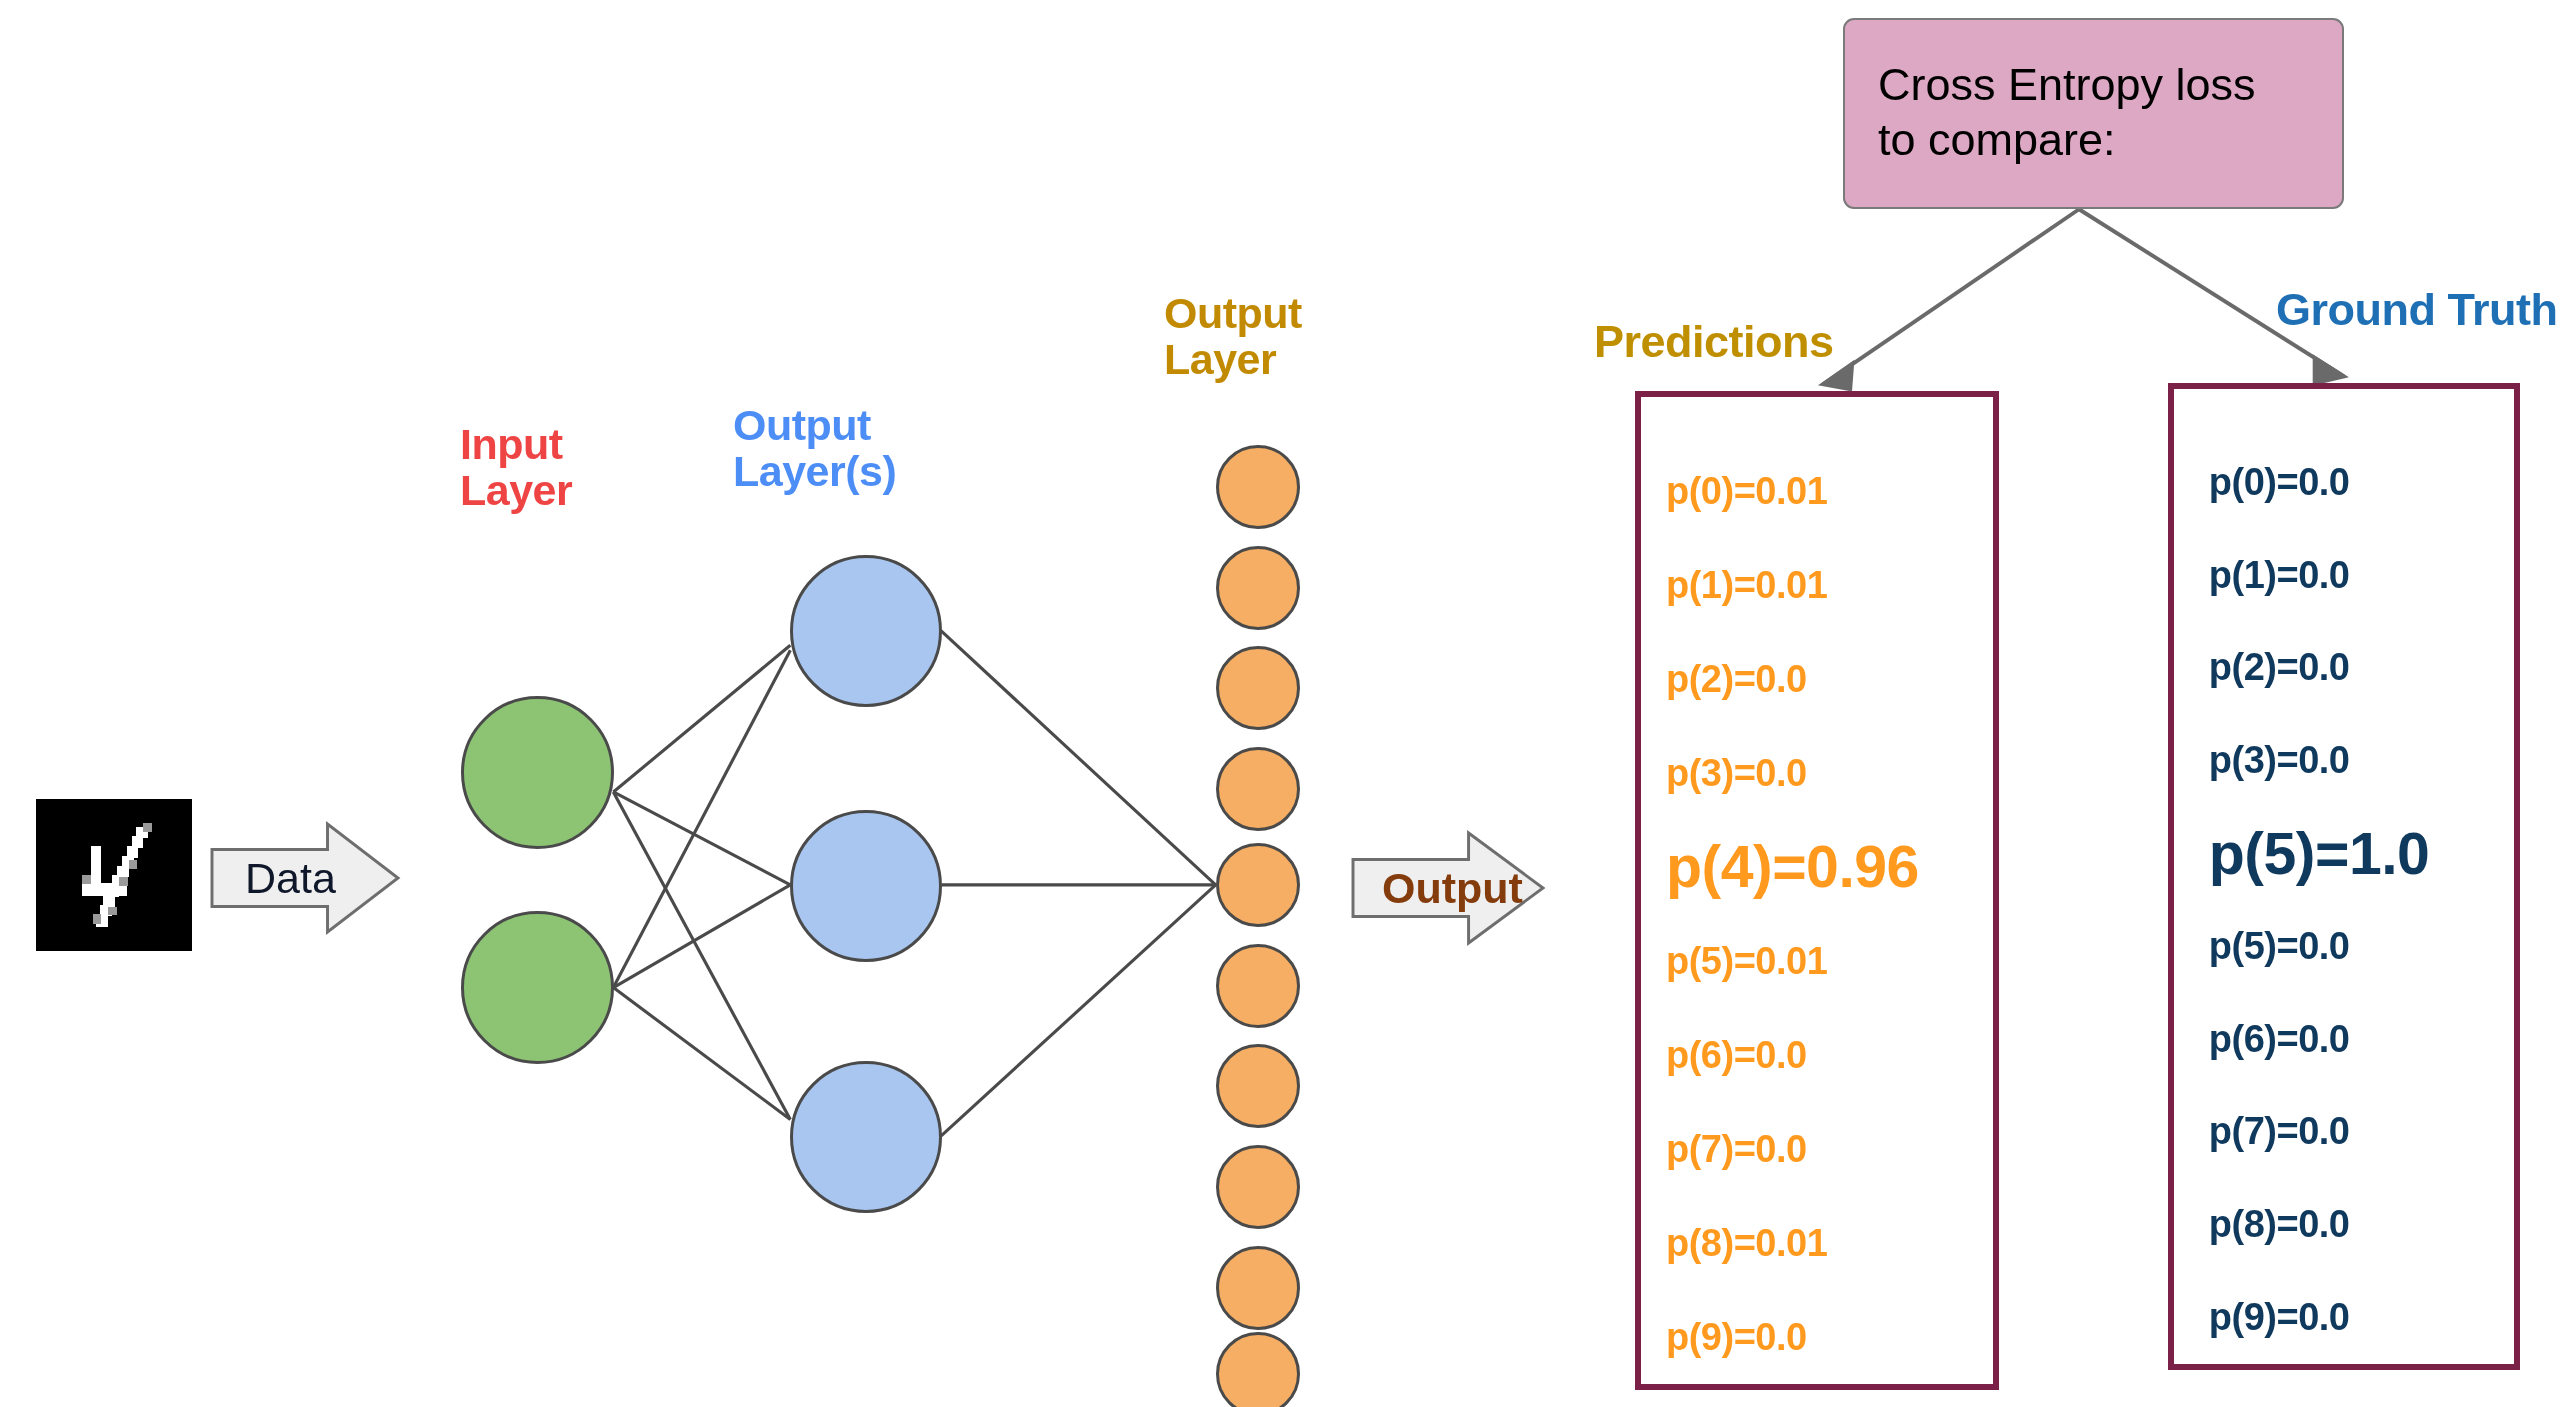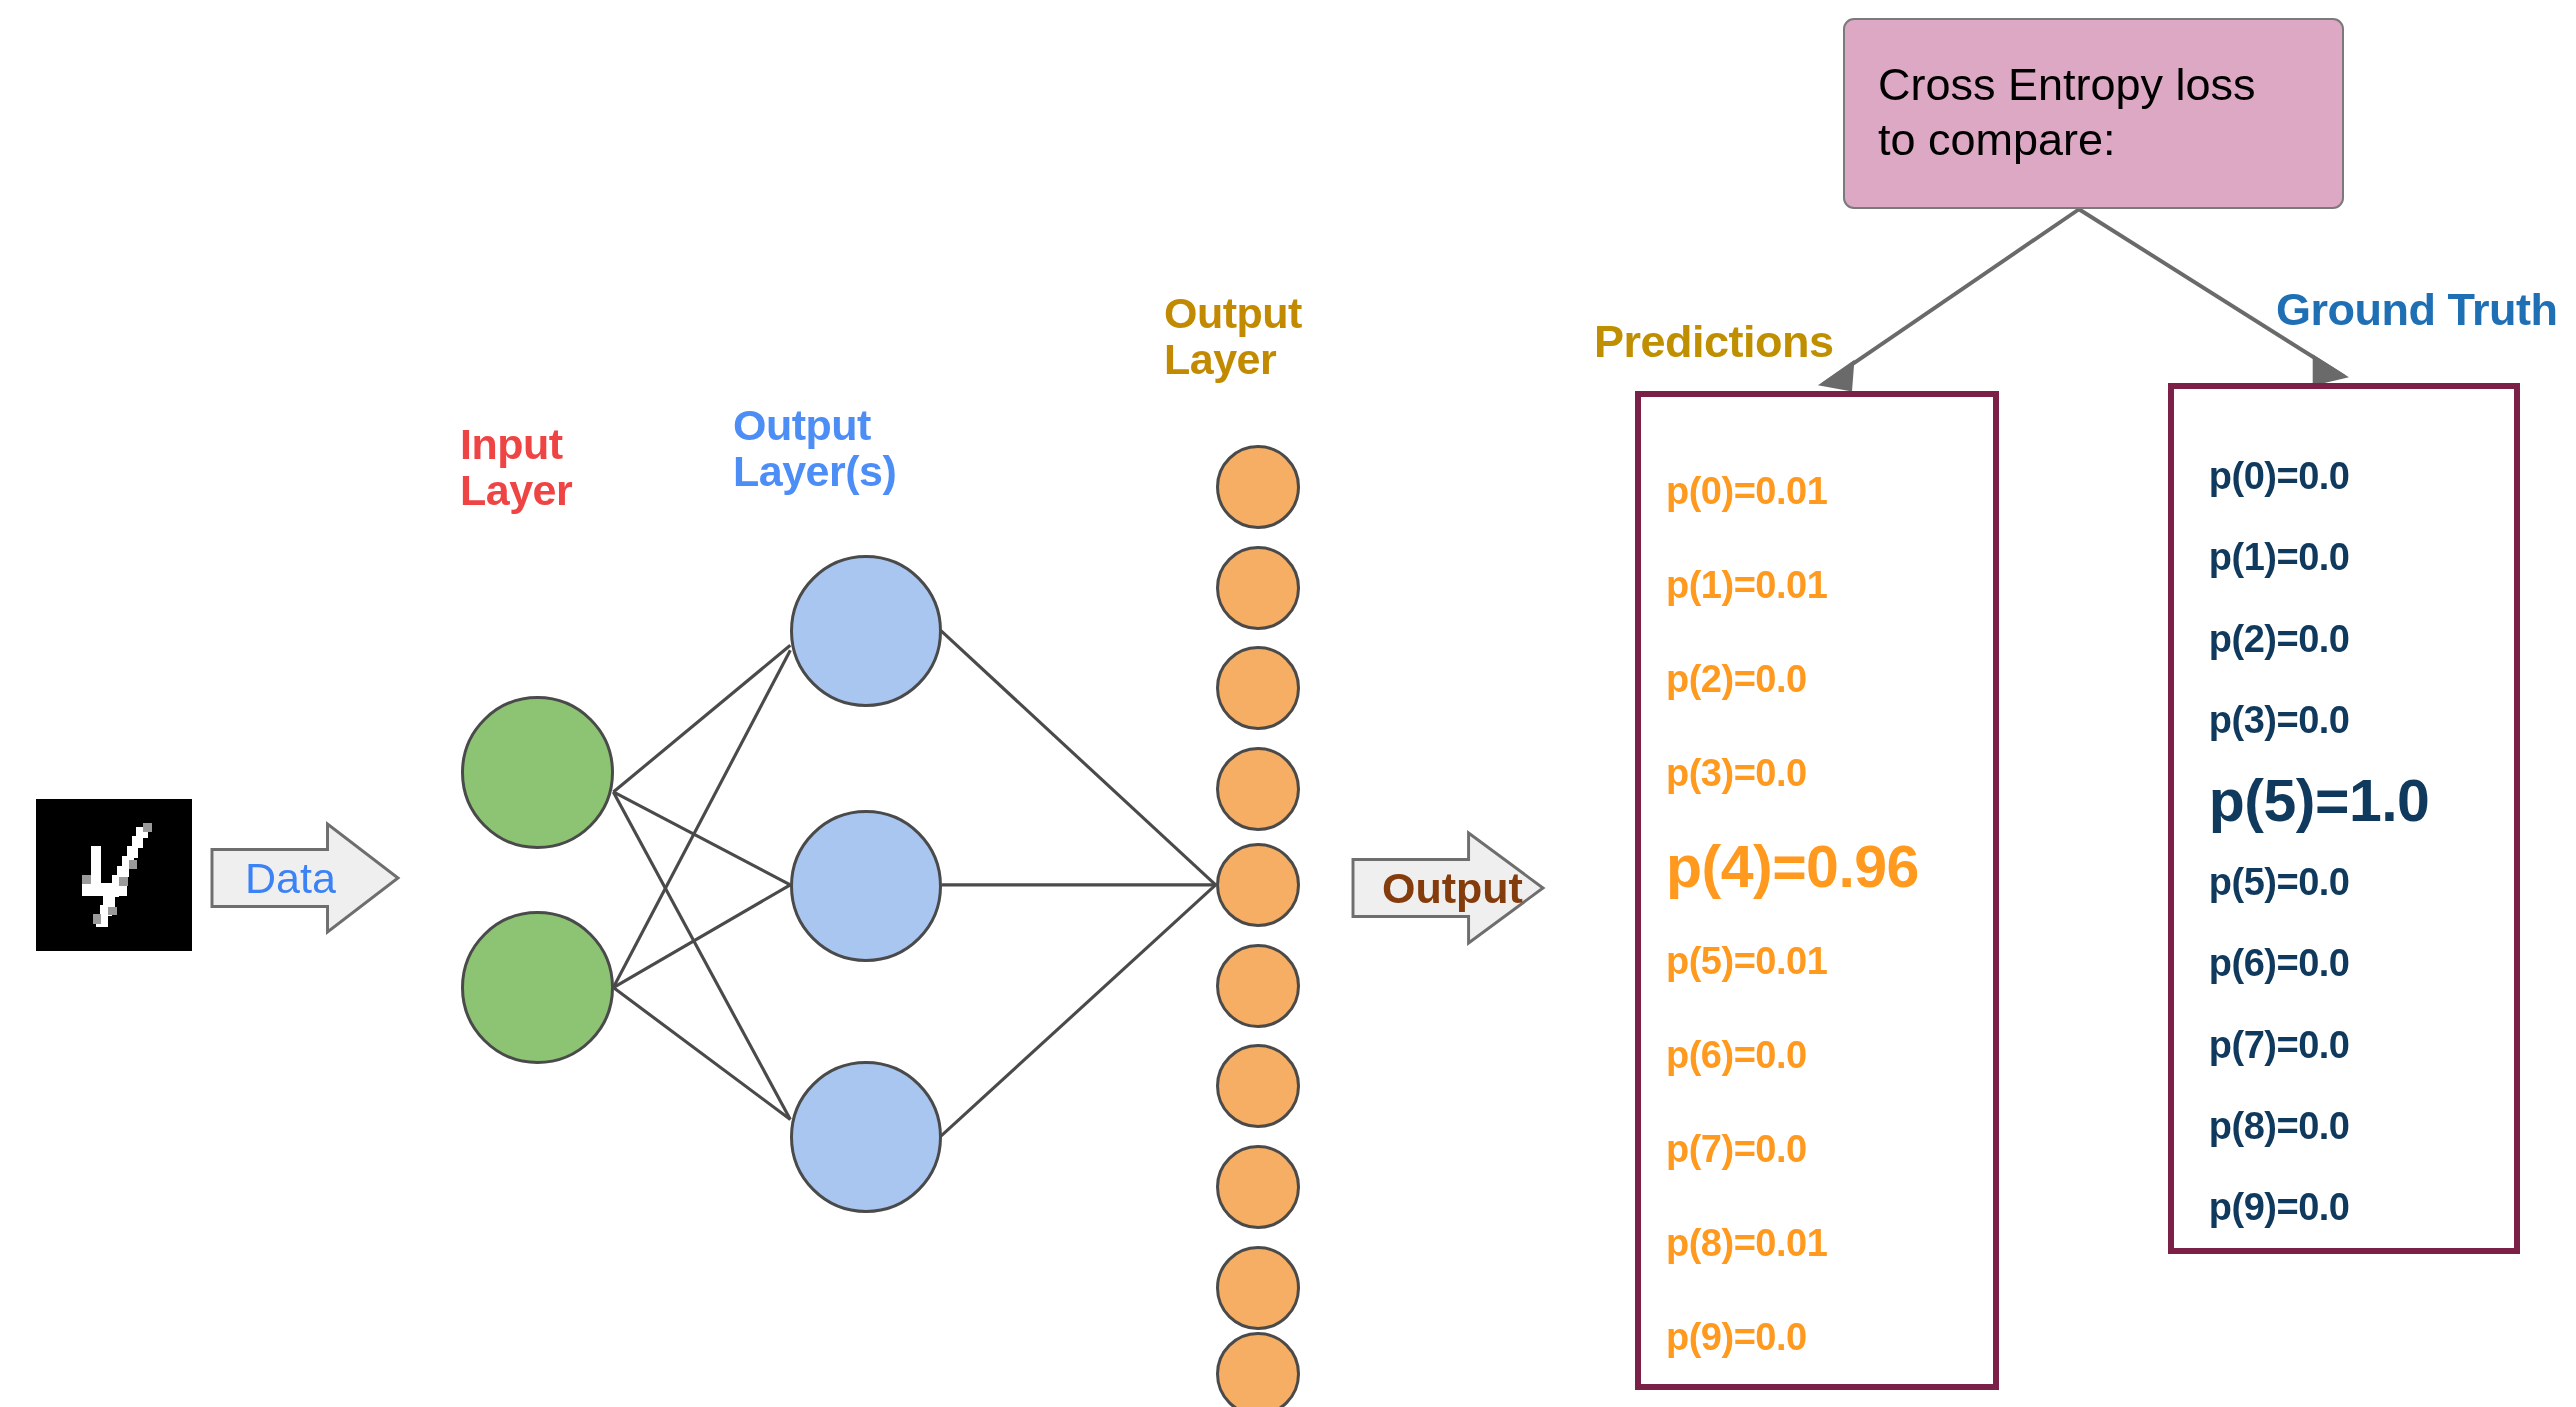--- a/index.html
+++ b/index.html
@@ -55,21 +55,21 @@
   
   .block-arrow { position: absolute; }
   .block-arrow svg { display: block; overflow: visible; }
   .block-arrow .arrow-text {
     position: absolute;
     display: flex; align-items: center;
     top: 0; height: 100%;
     white-space: nowrap;
   }
   #data-arrow  { left: 212px; top: 824px; width: 186px; height: 108px; }
-  #data-arrow .arrow-text { left: 33px; font-size: 43px; color: #3b82f6; }
+  #data-arrow .arrow-text { left: 33px; font-size: 43px; color: #0f172a; }
   #output-arrow { left: 1353px; top: 833px; width: 190px; height: 110px; }
   #output-arrow .arrow-text { left: 29px; font-size: 43px; font-weight: bold; color: #843C0C; }
 
   
   #loss-box {
     position: absolute;
     left: 1843px; top: 17.6px;
     width: 501px; height: 191px;
     background: #DDA8C4;
     border: 2.9px solid #7a7a7a;
@@ -85,21 +85,21 @@
   }
 
   
   .prob-panel {
     position: absolute;
     border: 6.8px solid #7B2147;
     background: #ffffff;
     box-sizing: border-box;
   }
   #panel-predictions  { left: 1635px; top: 391px; width: 364px; height: 999px; }
-  #panel-groundtruth  { left: 2168px; top: 383px; width: 352px; height: 871px; }
+  #panel-groundtruth  { left: 2168px; top: 383px; width: 352px; height: 987px; }
 
   .prob-list {
     position: absolute;
     left: 0; top: 0; right: 0; bottom: 0;
     padding: 47px 0 0 0;
     display: flex; flex-direction: column;
   }
   .prob-row {
     flex: 1 1 0;
     display: flex; align-items: center;

